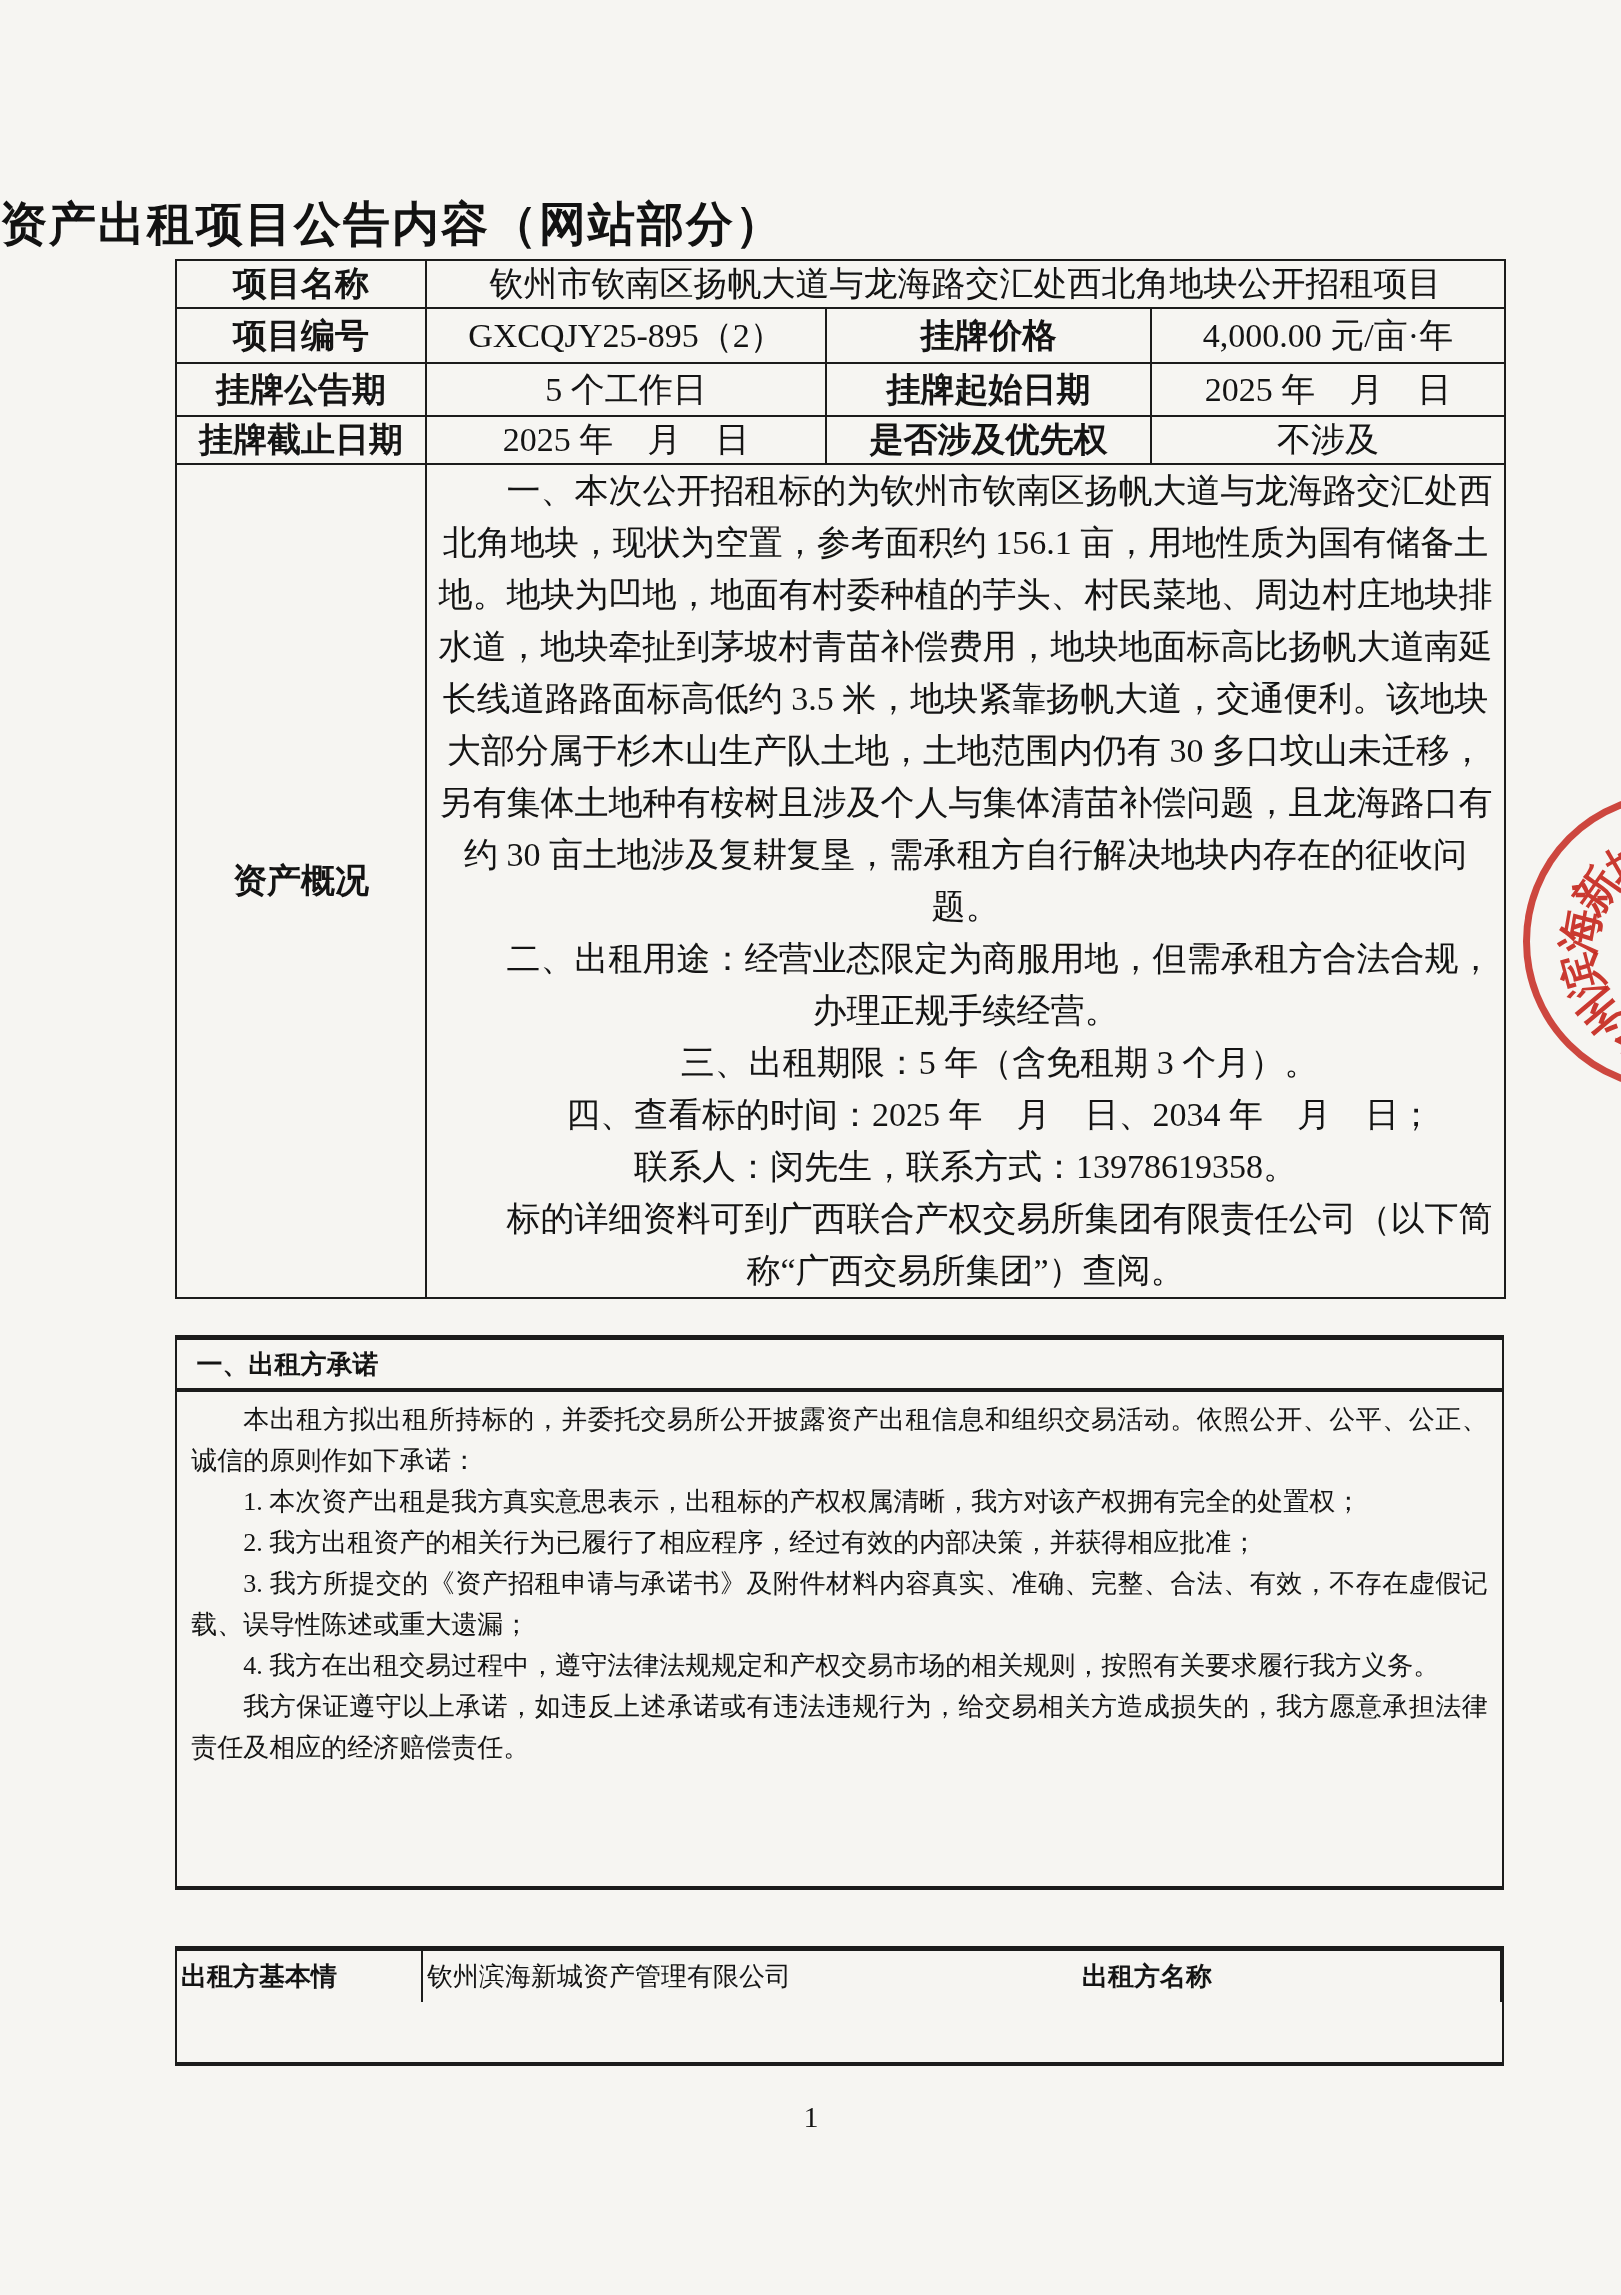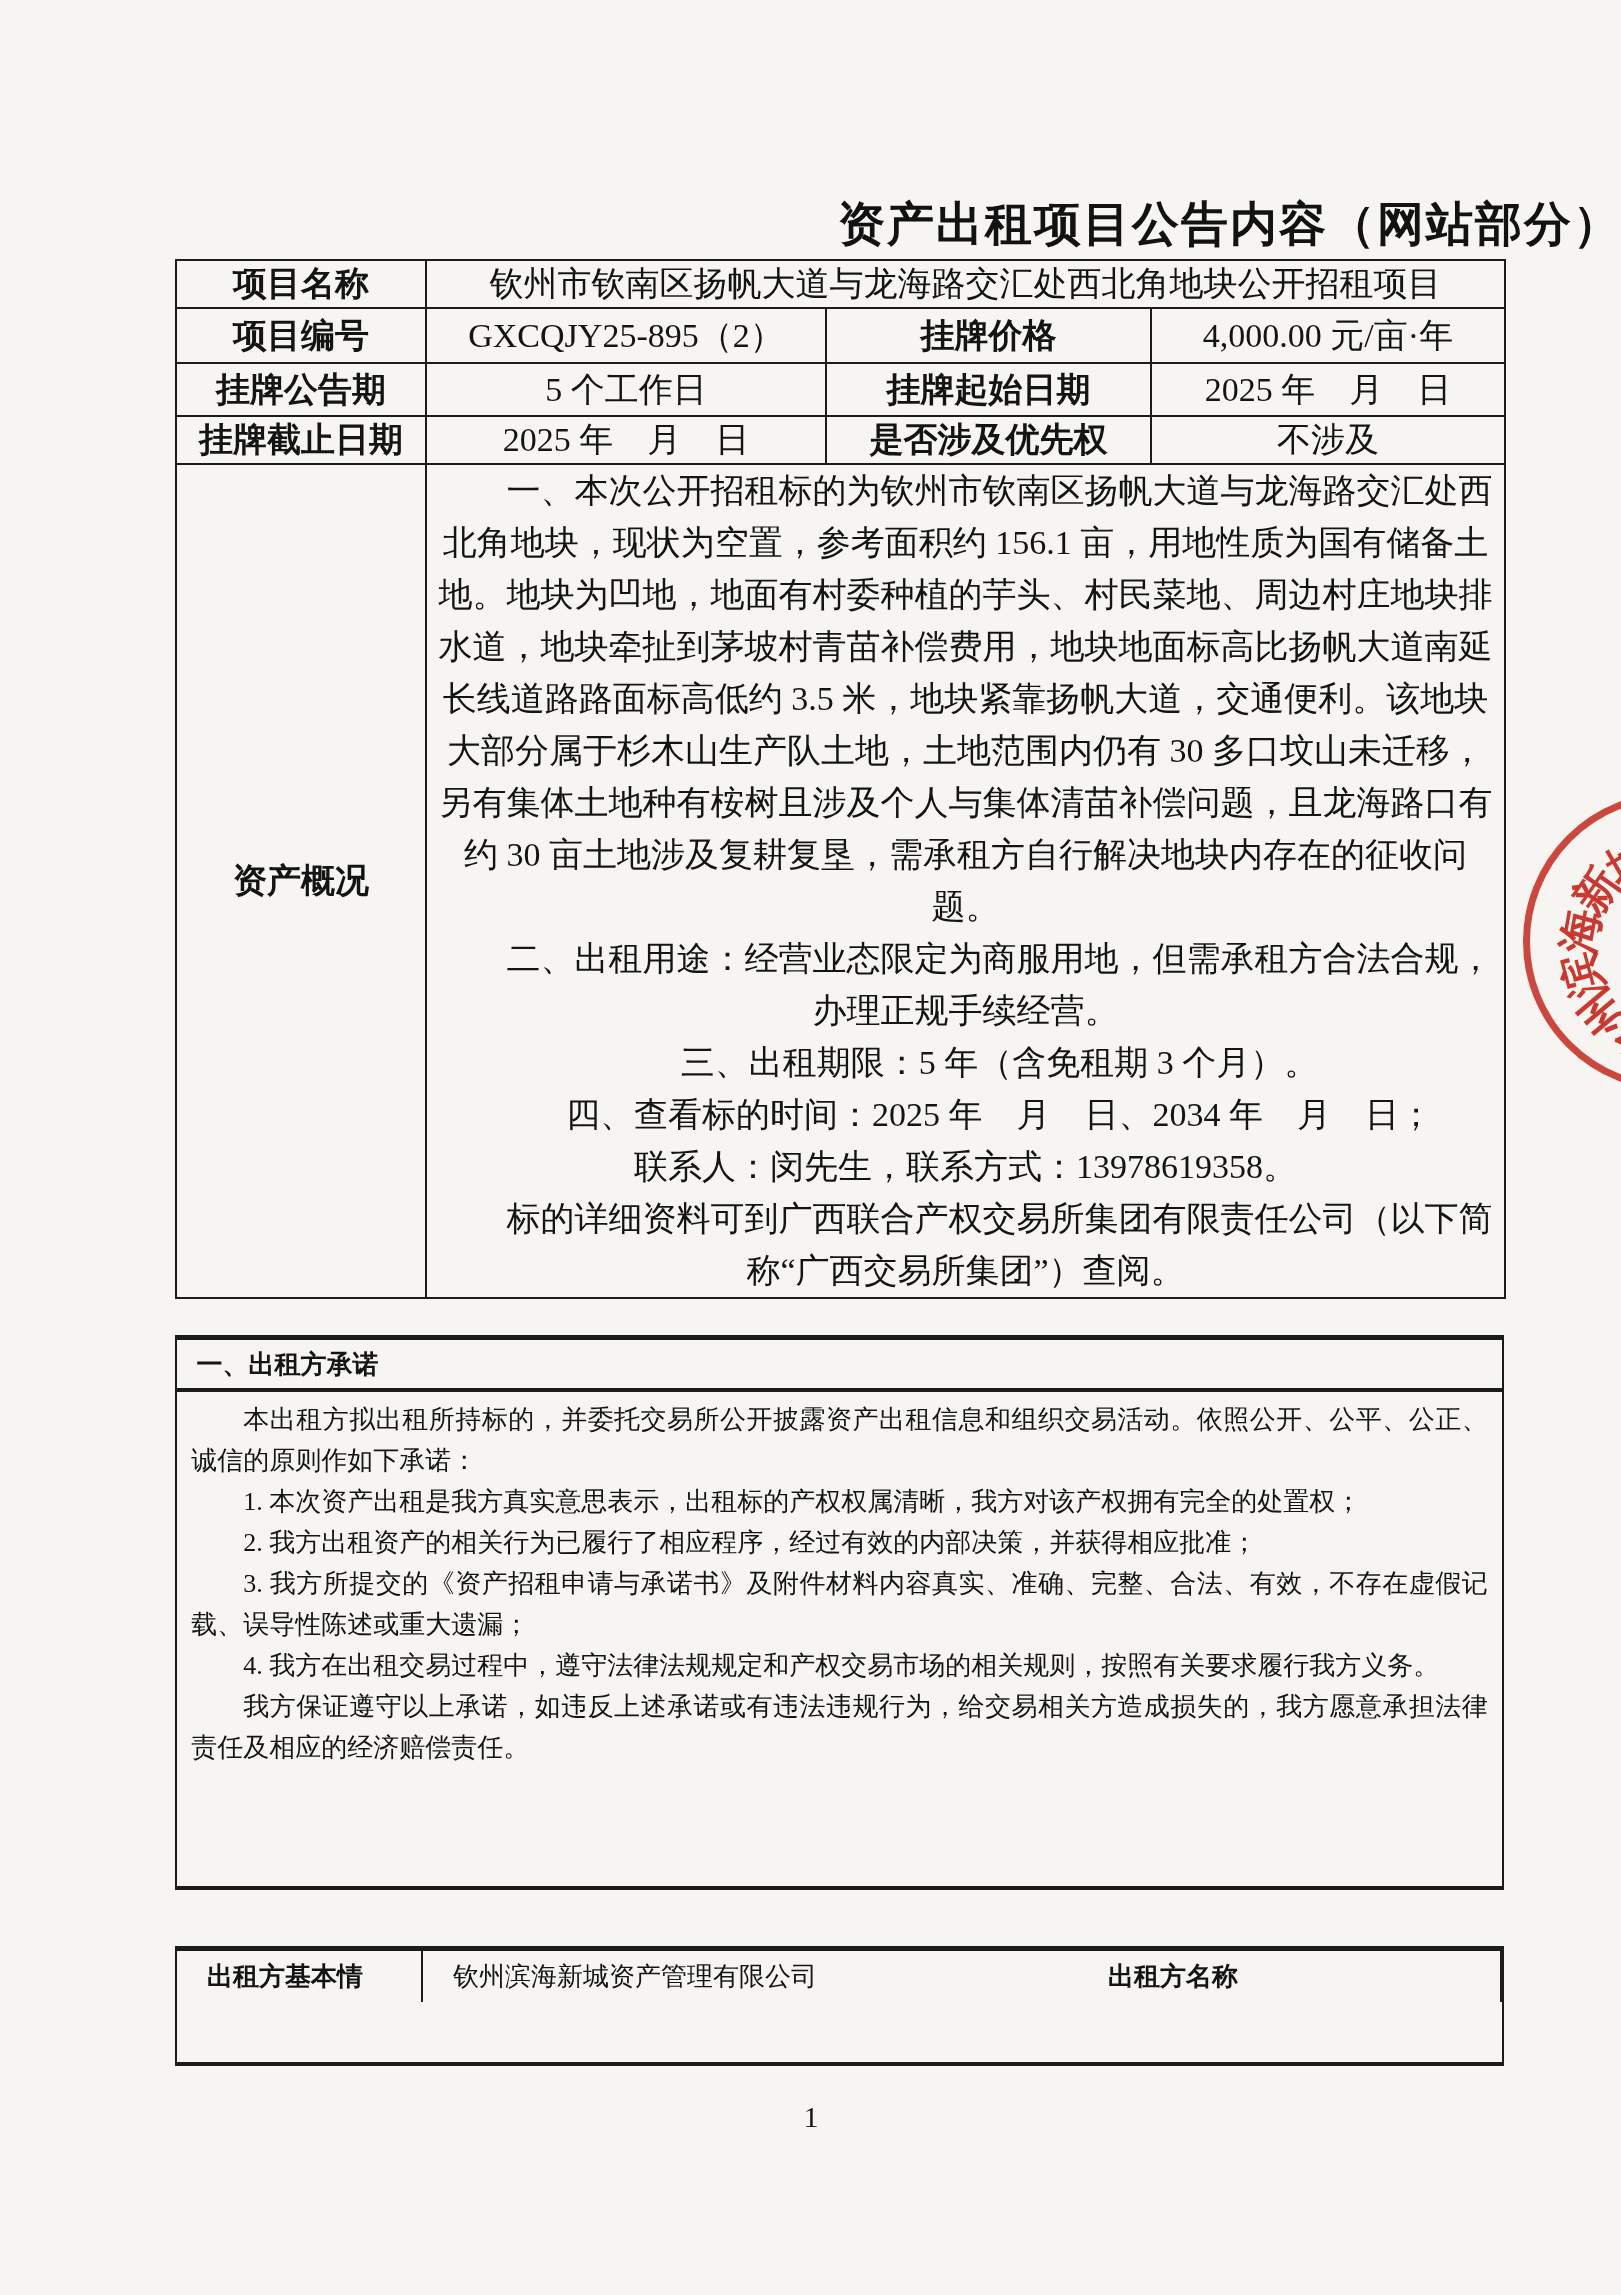--- a/index.html
+++ b/index.html
@@ -15,21 +15,21 @@
     width: 1622px; height: 2295px;
     overflow: hidden;
     background: #f6f5f2;
   }
 
   
   .doc-title {
     position: absolute;
     top: 193px; left: 0; right: 0;
     margin: 0;
-    text-align: right;
+    text-align: left;
     font-size: 47px;
     font-weight: bold;
     letter-spacing: 2px;
     color: #121212;
   }
 
   
   table.info {
     position: absolute;
     left: 175px; top: 259px;
@@ -86,21 +86,21 @@
     text-align: justify;
     text-justify: inter-ideograph;
     text-indent: 2em;
   }
 
   .box.lessor { top: 1946px; height: 120px; }
   .box.lessor .box-head { height: 57px; }
   .lessor-row { display: flex; height: 51px; }
   .lessor-row .cell {
     display: flex; align-items: center;
-    padding-left: 30px;
+    padding-left: 4px;
     overflow: hidden;
     font-family: Liberation Serif, serif;
   }
   .lessor-row .c1 { width: 246px; font-weight: bold; border-right: 2.6px solid #1c1c1c; }
   .lessor-row .c2 { width: 424px; font-weight: bold; border-right: 2.6px solid #1c1c1c; }
   .lessor-row .c3 { flex: 1; }
 
   
   .page-num {
     position: absolute;

